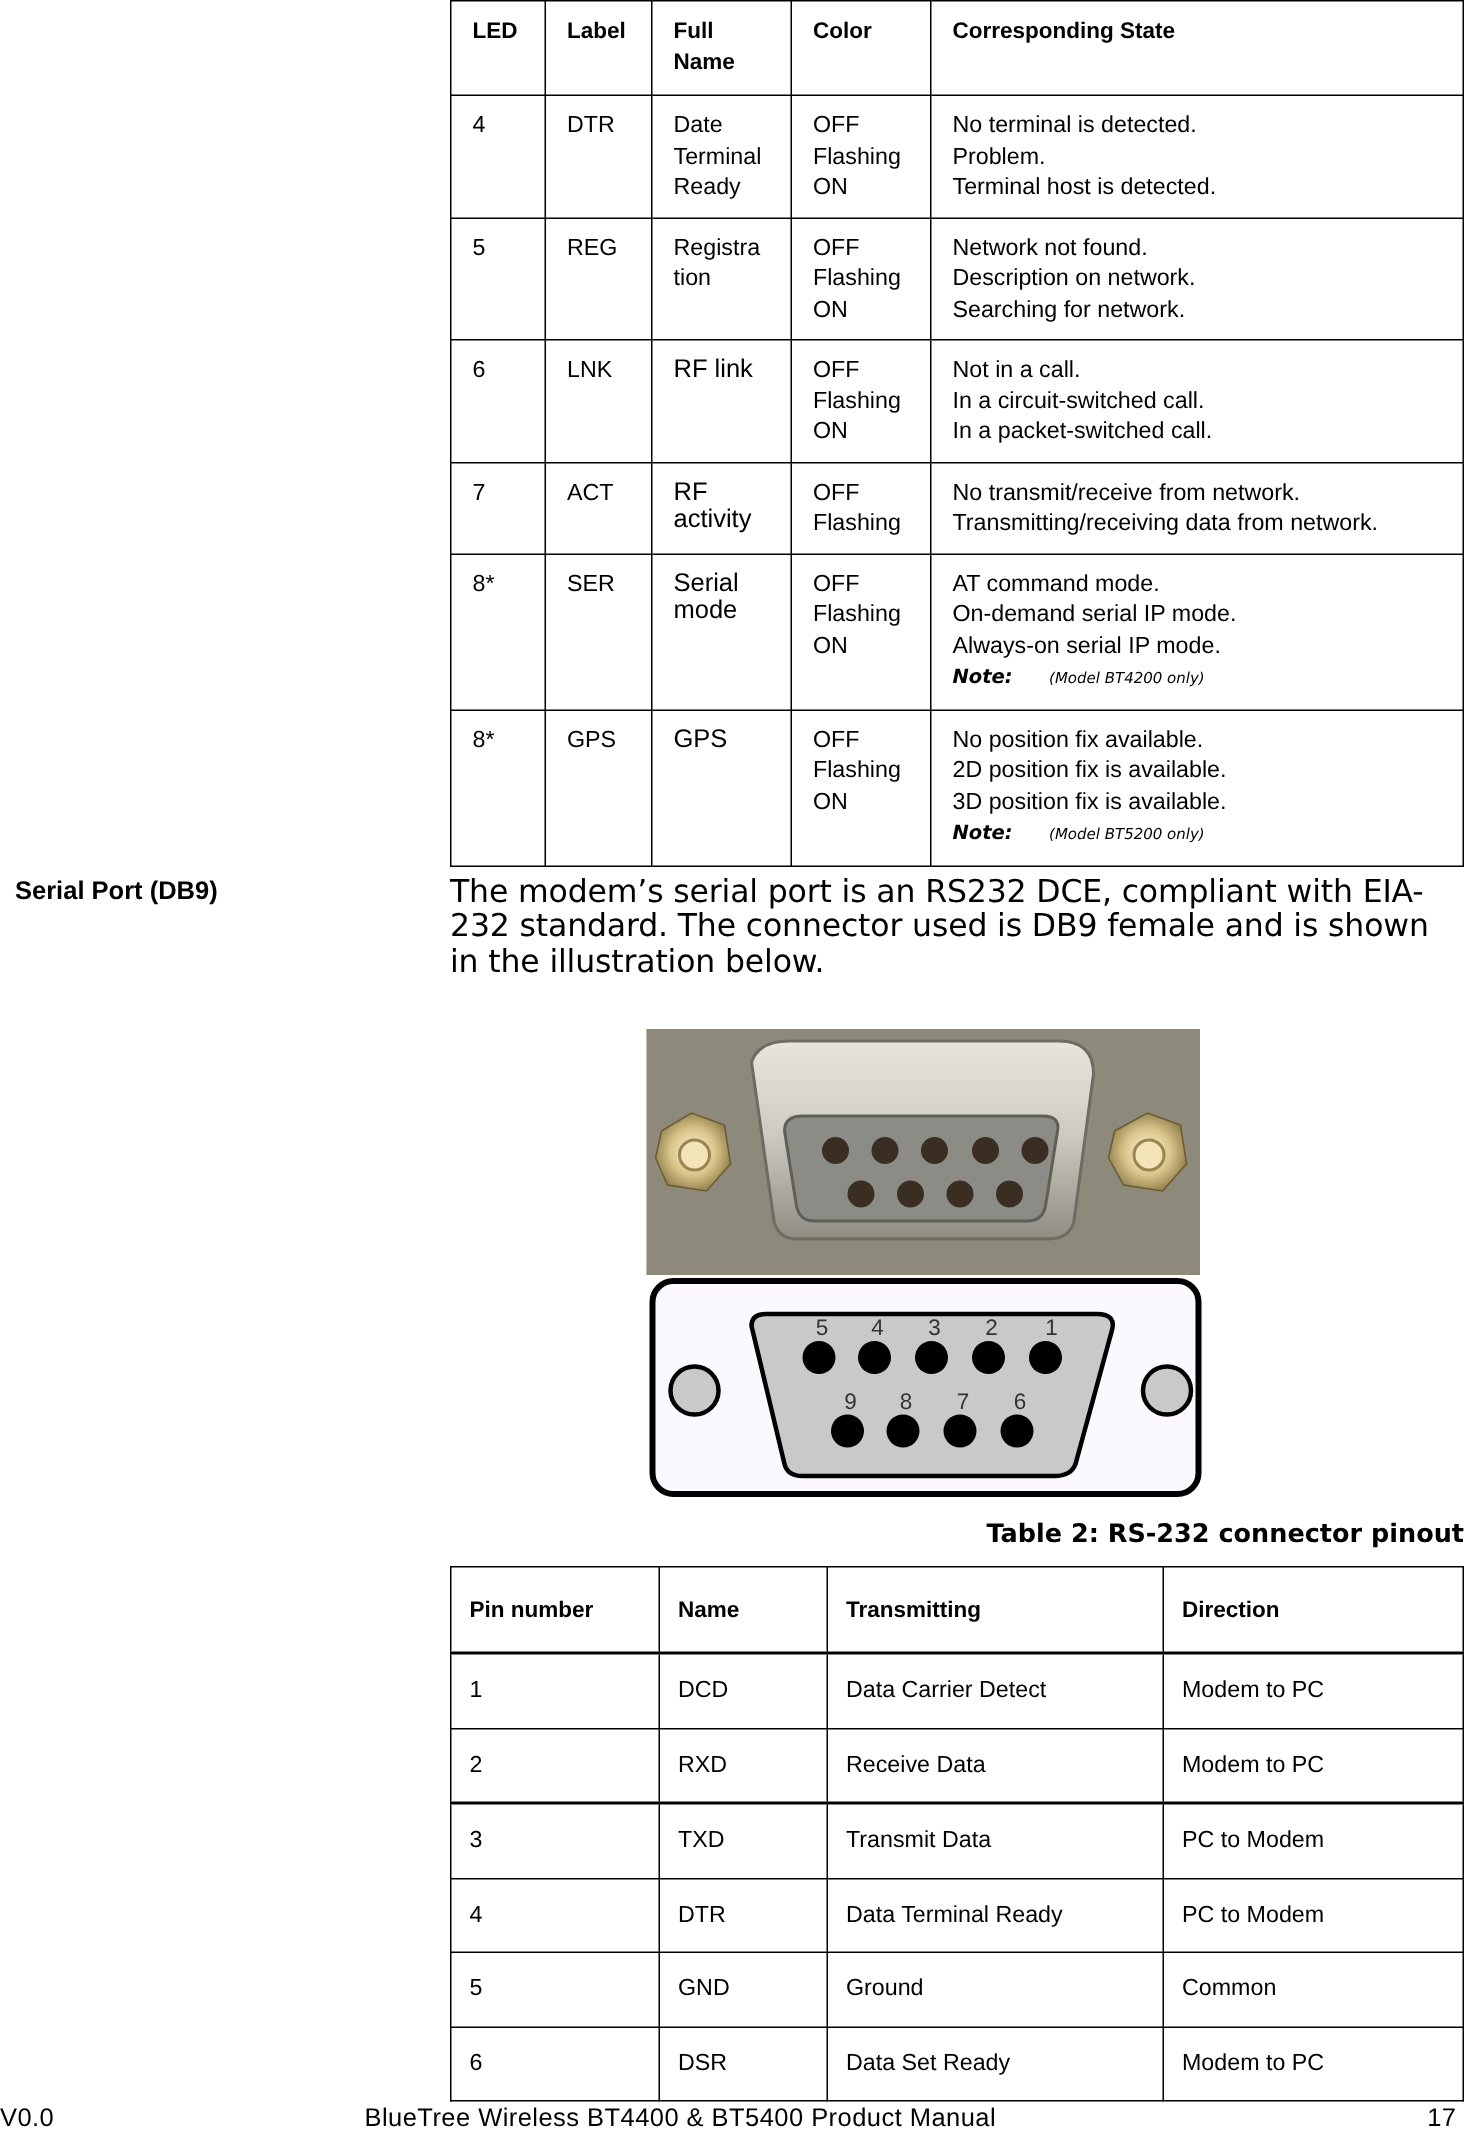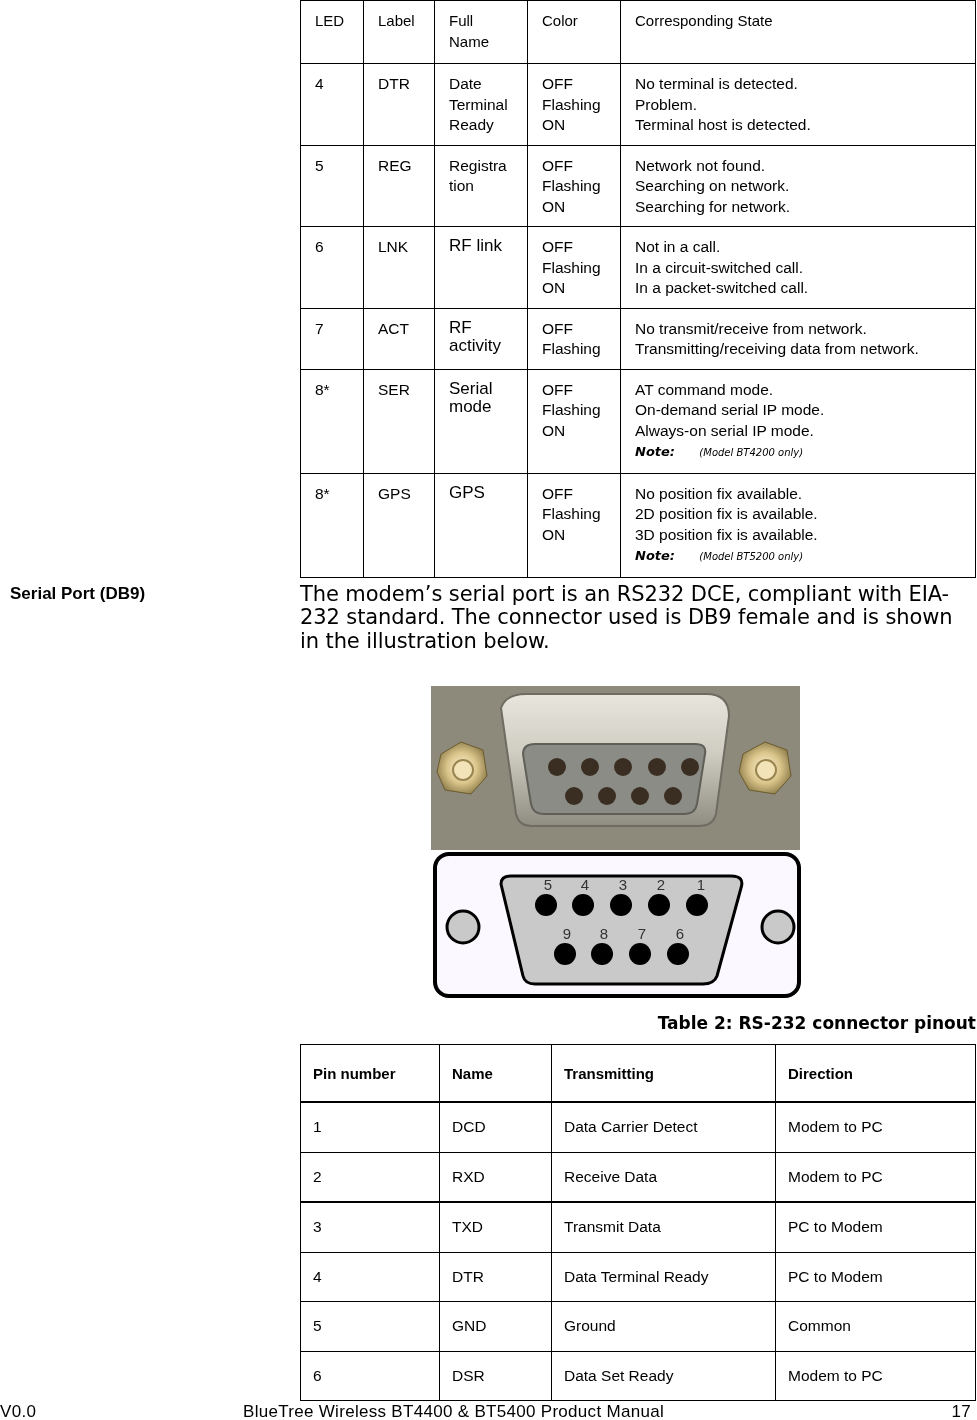--- a/index.html
+++ b/index.html
@@ -1,21 +1,21 @@
 <!DOCTYPE html>
 <html><head>
 <meta charset="utf-8">
 <style>
   html, body { margin: 0; padding: 0; background: #ffffff; }
   body { width: 977px; height: 1420px; position: relative; overflow: hidden; color: #000; font-family: "Liberation Sans", sans-serif; }
 
   
   .led-table { position: absolute; left: 300px; top: 0; width: 676px; border-collapse: collapse; font-size: 15.5px; line-height: 20.5px; }
   .led-table td, .led-table th { border: 1px solid #000; vertical-align: top; text-align: left; padding: 10px 12px 9px 14px; }
-  .led-table th { font-weight: normal; font-size: 15px; height: 43px; }
+  .led-table th { font-weight: bold; font-size: 15px; height: 43px; }
   .led-table td.small { font-size: 17px; line-height: 18px; }
   .led-table .note b { font-style: italic; font-family: "DejaVu Sans", sans-serif; font-size: 13px; }
   .led-table .note span { font-style: italic; font-family: "DejaVu Sans", sans-serif; font-size: 10px; margin-left: 20px; }
   .led-table .line { display: block; }
 
   .section-heading { position: absolute; left: 0; top: 584px; font-weight: bold; font-size: 17px; font-family: "Liberation Sans", sans-serif; padding-left: 10px; }
   .body-text { position: absolute; left: 300px; top: 583px; width: 660px; font-family: "DejaVu Sans", sans-serif; font-size: 21px; line-height: 23.3px; letter-spacing: -0.1px; }
 
   .photo { position: absolute; left: 431px; top: 686px; width: 369px; height: 164px; overflow: hidden; background: #8b887a; }
   .diagram { position: absolute; left: 431px; top: 850px; width: 372px; height: 150px; }
@@ -75,21 +75,21 @@
           <span class="line">Registra</span>
           <span class="line">tion</span>
         </td>
         <td>
           <span class="line">OFF</span>
           <span class="line">Flashing</span>
           <span class="line">ON</span>
         </td>
         <td>
           <span class="line">Network not found.</span>
-          <span class="line">Searching on network.</span>
+          <span class="line">Description on network.</span>
           <span class="line">Searching for network.</span>
         </td>
       </tr>
       <tr>
         <td>6</td>
         <td>LNK</td>
         <td class="small">
           <span class="line">RF link</span>
         </td>
         <td>

